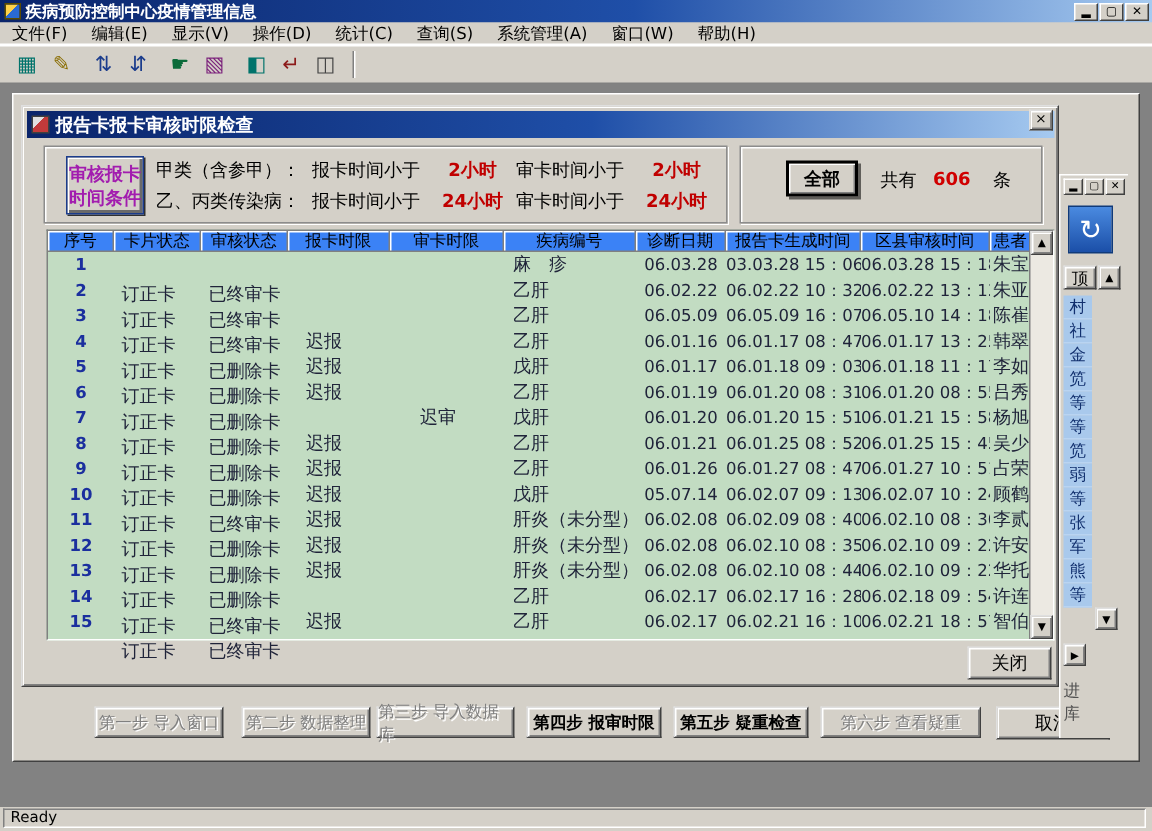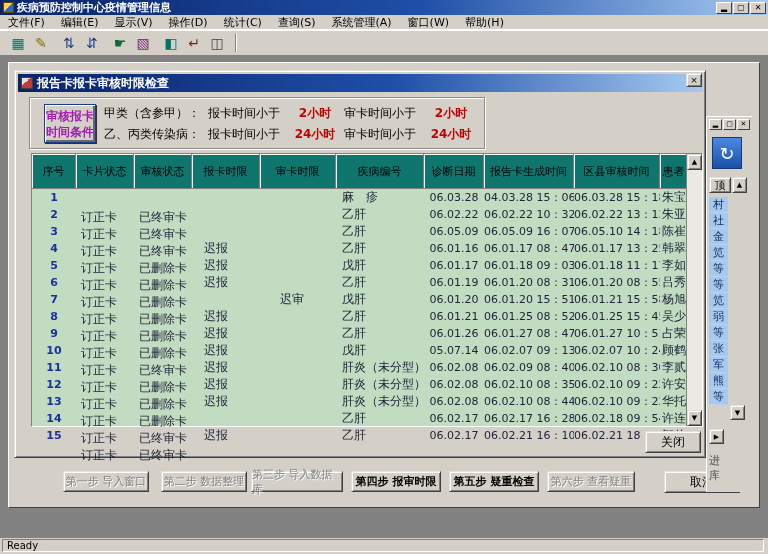--- a/index.html
+++ b/index.html
@@ -99,21 +99,21 @@
   .aval { width:58px; text-align:center; color:#c00000; font-weight:bold; }
   .all-btn { position:absolute; left:30px; top:9px; width:48px; height:24px;
     border:2px solid #000; font-weight:bold;
     box-shadow:inset 1px 1px 0 #fff, inset -1px -1px 0 #808080, 2px 2px 0 rgba(0,0,0,.55); }
   .sum-label { position:absolute; top:14px; font-size:12px; }
   .lbl-total { left:93px; } .val-total { left:128px; color:#d00000; font-weight:bold; }
   .lbl-unit { left:168px; }
   
   .table-wrap { position:absolute; left:16px; top:82px; width:672px; height:274px;
     background:#c2dcc2; border:1px solid; border-color:#808080 #fff #fff #808080; }
-  .thead { display:flex; height:35px; background:#0f766e; font-size:11px; }
+  .thead { display:flex; height:14px; background:#3b82f6; font-size:11px; }
   .th { border-right:1px solid #808080; border-bottom:1px solid #808080;
     box-shadow:inset 1px 1px 0 #fff; display:flex; align-items:center;
     justify-content:center; overflow:hidden; white-space:nowrap; }
   .trow { display:flex; height:17px; align-items:center; white-space:nowrap;
     font-size:12px; color:#20243a; }
   .td { overflow:hidden; white-space:nowrap; }
   .c0 { width:44px; } .c1 { width:58px; } .c2 { width:58px; } .c3 { width:68px; }
   .c4 { width:76px; } .c5 { width:88px; } .c6 { width:60px; } .c7 { width:90px; }
   .c8 { width:86px; } .c9 { width:28px; }
   .td.c0 { text-align:center; color:#1b2f9e; font-weight:bold; font-size:11px; }
@@ -168,21 +168,21 @@
 
 <div class="mdi">
 
   <div class="parent-win">
     <div id="steps-row">
         <div class="btn3d step-btn btn-disabled" style="left: 54px; width: 86px;">第一步 导入窗口</div>
         <div class="btn3d step-btn btn-disabled" style="left: 152px; width: 86px;">第二步 数据整理</div>
         <div class="btn3d step-btn btn-disabled" style="left: 242px; width: 92px;">第三步 导入数据库</div>
         <div class="btn3d step-btn enabled" style="left: 342px; width: 90px;">第四步 报审时限</div>
         <div class="btn3d step-btn enabled" style="left: 440px; width: 90px;">第五步 疑重检查</div>
-        <div class="btn3d step-btn btn-disabled" style="left: 538px; width: 88px;">第六步 查看疑重</div>
+        <div class="btn3d step-btn btn-disabled" style="left: 538px; width: 107px;">第六步 查看疑重</div>
       </div>
     <div class="btn3d cancel-btn">取消</div>
   </div>
 
   <div class="bg-win">
     <div class="bw-btns">
       <div class="sysbtn bw-sysbtn">▂</div>
       <div class="sysbtn bw-sysbtn">▢</div>
       <div class="sysbtn bw-sysbtn">✕</div>
     </div>
@@ -233,20 +233,26 @@
       </div>
       <div class="cond-row r2">
         <span class="cat">乙、丙类传染病：</span>
         <span class="rlabel">报卡时间小于</span>
         <span class="rval">24小时</span>
         <span class="alabel">审卡时间小于</span>
         <span class="aval">24小时</span>
       </div>
     </div>
 
+    <div class="groupbox gb2">
+      <div class="btn3d all-btn">全部</div>
+      <span class="sum-label lbl-total">共有</span>
+      <span class="sum-label val-total">606</span>
+      <span class="sum-label lbl-unit">条</span>
+    </div>
 
     <div class="table-wrap">
       <div class="thead" id="thead">
           <div class="th c0">序号</div>
           <div class="th c1">卡片状态</div>
           <div class="th c2">审核状态</div>
           <div class="th c3">报卡时限</div>
           <div class="th c4">审卡时限</div>
           <div class="th c5">疾病编号</div>
           <div class="th c6">诊断日期</div>
@@ -256,21 +262,21 @@
         </div>
       <div id="tbody">
           <div class="trow">
             <div class="td c0">1</div>
             <div class="td c1">订正卡</div>
             <div class="td c2">已终审卡</div>
             <div class="td c3"></div>
             <div class="td c4"></div>
             <div class="td c5">麻　疹</div>
             <div class="td c6">06.03.28</div>
-            <div class="td c7">04.03.28  15：06</div>
+            <div class="td c7">03.03.28  15：06</div>
             <div class="td c8">06.03.28  15：18</div>
             <div class="td c9">朱宝</div>
           </div>
           <div class="trow">
             <div class="td c0">2</div>
             <div class="td c1">订正卡</div>
             <div class="td c2">已终审卡</div>
             <div class="td c3"></div>
             <div class="td c4"></div>
             <div class="td c5">乙肝</div>

